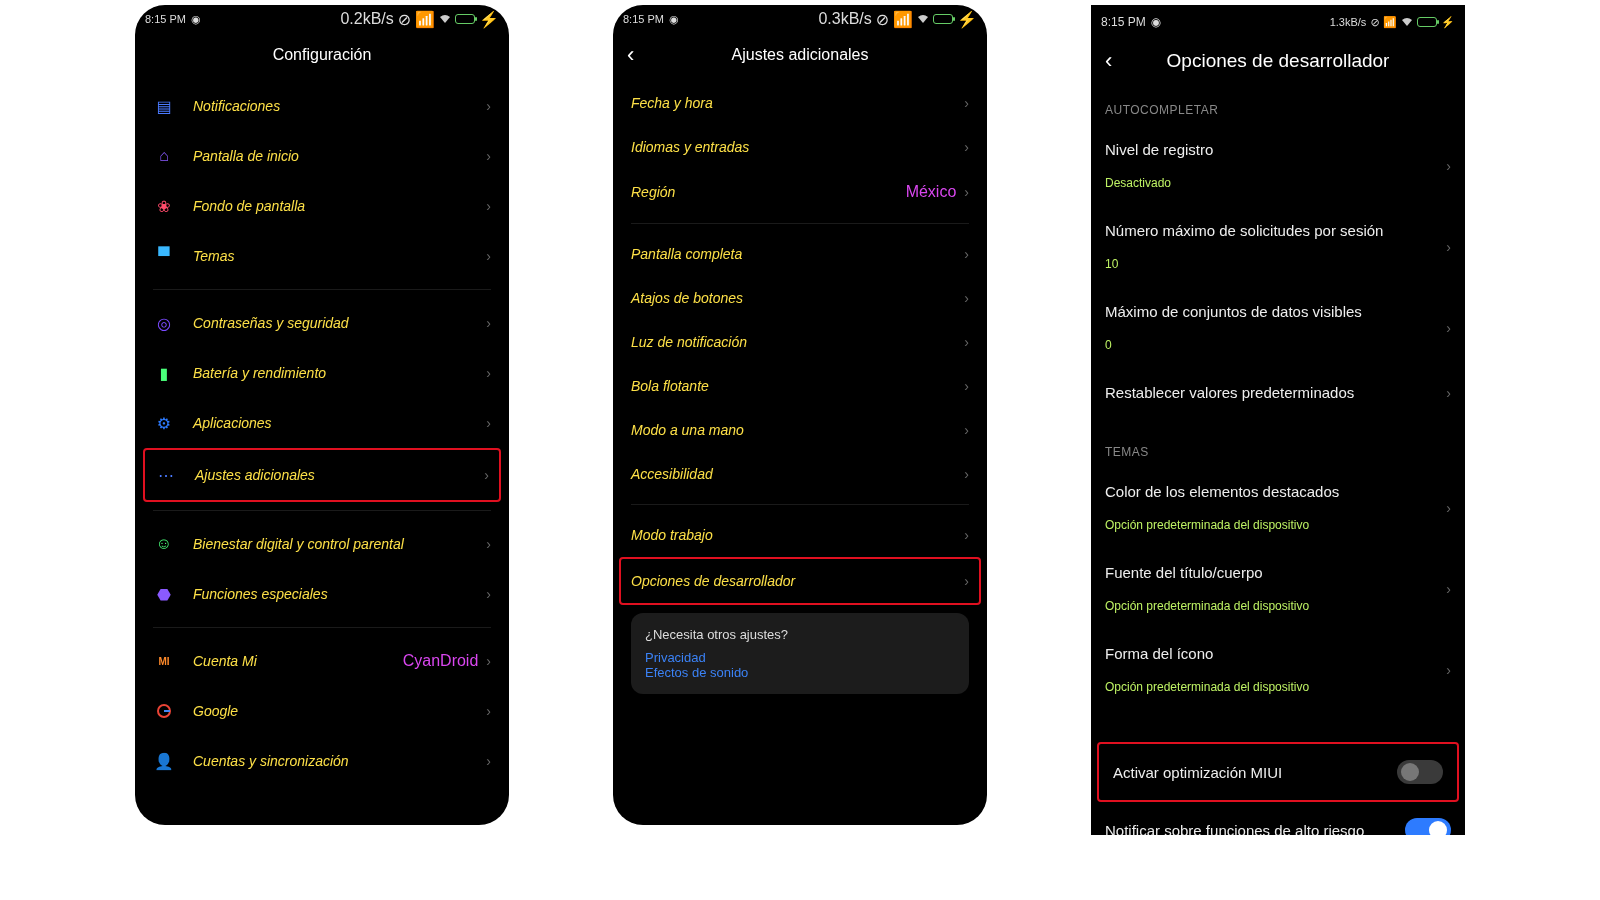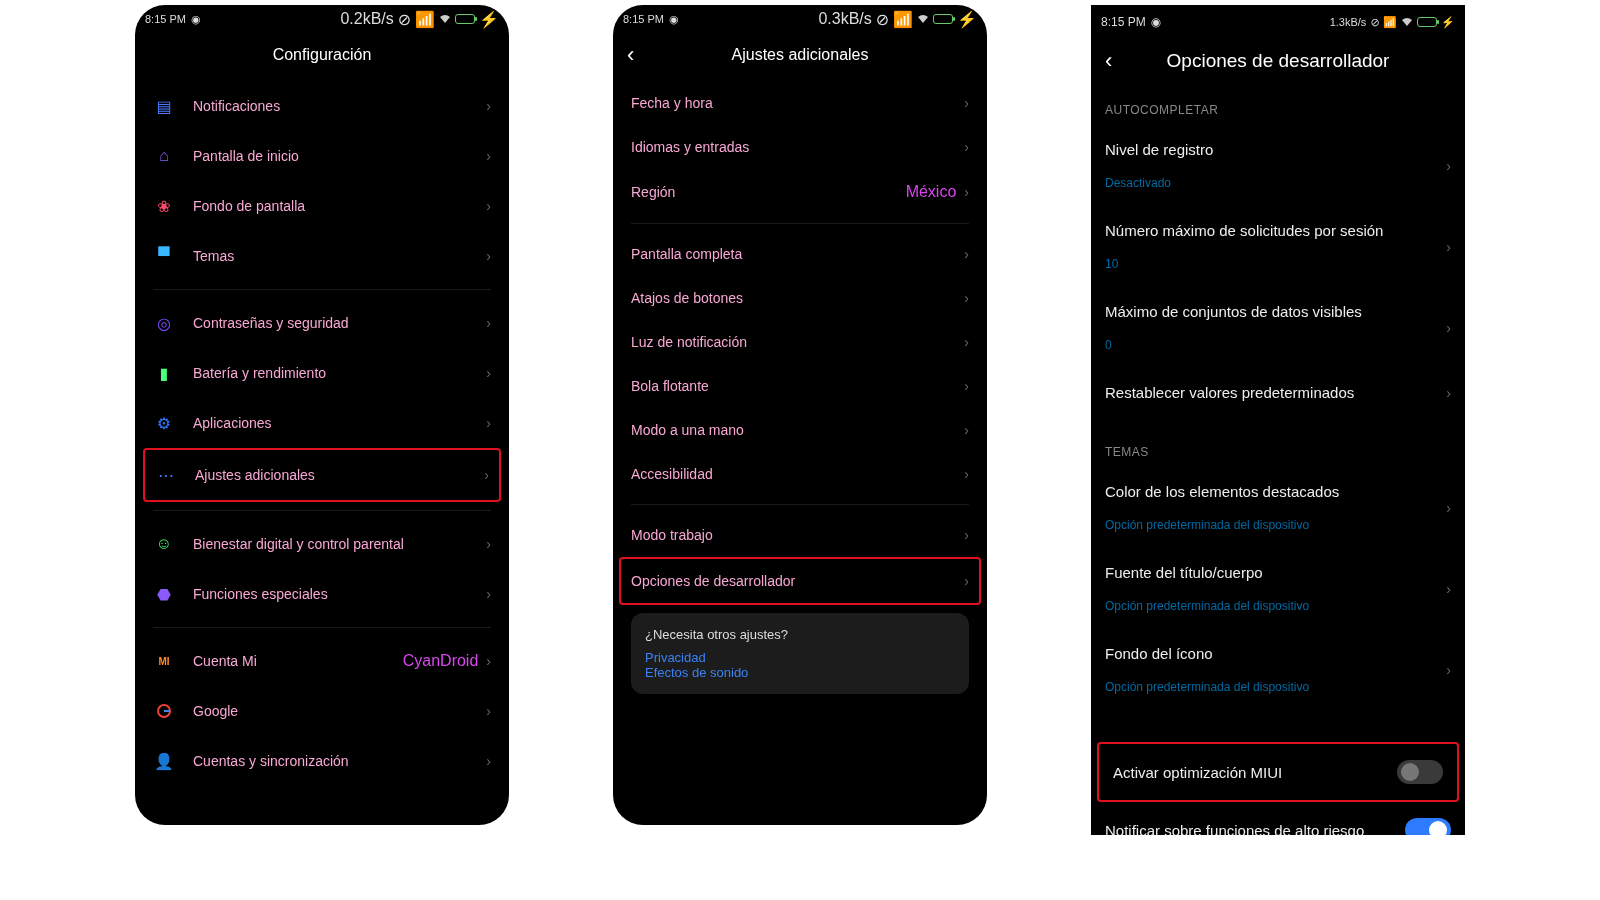--- a/index.html
+++ b/index.html
@@ -67,21 +67,21 @@
   }
   .row .icon {
     width: 22px;
     height: 22px;
     margin-right: 18px;
     display: flex;
     align-items: center;
     justify-content: center;
     font-size: 16px;
   }
-  .row .label { flex: 1; font-size: 14px; color: #f9a8d4; }
+  .row .label { flex: 1; font-size: 14px; color: #fde047; font-style: italic; }
   .row .value { font-size: 16px; color: #d946ef; margin-right: 8px; }
   .row .chev { color: #666; font-size: 14px; }
   .sep {
     height: 1px;
     background: #1a1a1a;
     margin: 8px 10px;
   }
   .highlight {
     border: 2px solid #e01020;
     border-radius: 4px;
@@ -92,21 +92,21 @@
     margin: 0 -2px;
   }
   .section-header {
     font-size: 12px;
     color: #888;
     padding: 14px 14px 8px 14px;
     letter-spacing: 0.5px;
   }
   .row.two .textcol { flex: 1; display: flex; flex-direction: column; gap: 18px; }
   .row.two .main { font-size: 15px; color: #eee; }
-  .row.two .sub { font-size: 12px; color: #0369a1; }
+  .row.two .sub { font-size: 12px; color: #bef264; }
   .card {
     background: #1c1c1c;
     border-radius: 12px;
     margin: 8px 10px;
     padding: 14px;
   }
   .card .q { font-size: 13px; color: #ddd; margin-bottom: 8px; }
   .card .link { font-size: 13px; color: #3b82f6; display:block; }
   .toggle {
     width: 46px; height: 24px; border-radius: 12px;
@@ -385,21 +385,21 @@
     </div>
     <div class="row two">
       <div class="textcol">
         <span class="main">Fuente del título/cuerpo</span>
         <span class="sub">Opción predeterminada del dispositivo</span>
       </div>
       <span class="chev">›</span>
     </div>
     <div class="row two">
       <div class="textcol">
-        <span class="main">Fondo del ícono</span>
+        <span class="main">Forma del ícono</span>
         <span class="sub">Opción predeterminada del dispositivo</span>
       </div>
       <span class="chev">›</span>
     </div>
 
     <div style="height:32px"></div>
     <div class="highlight-outer" style="margin:0 6px">
       <div class="row two">
         <div class="textcol">
           <span class="main">Activar optimización MIUI</span>

